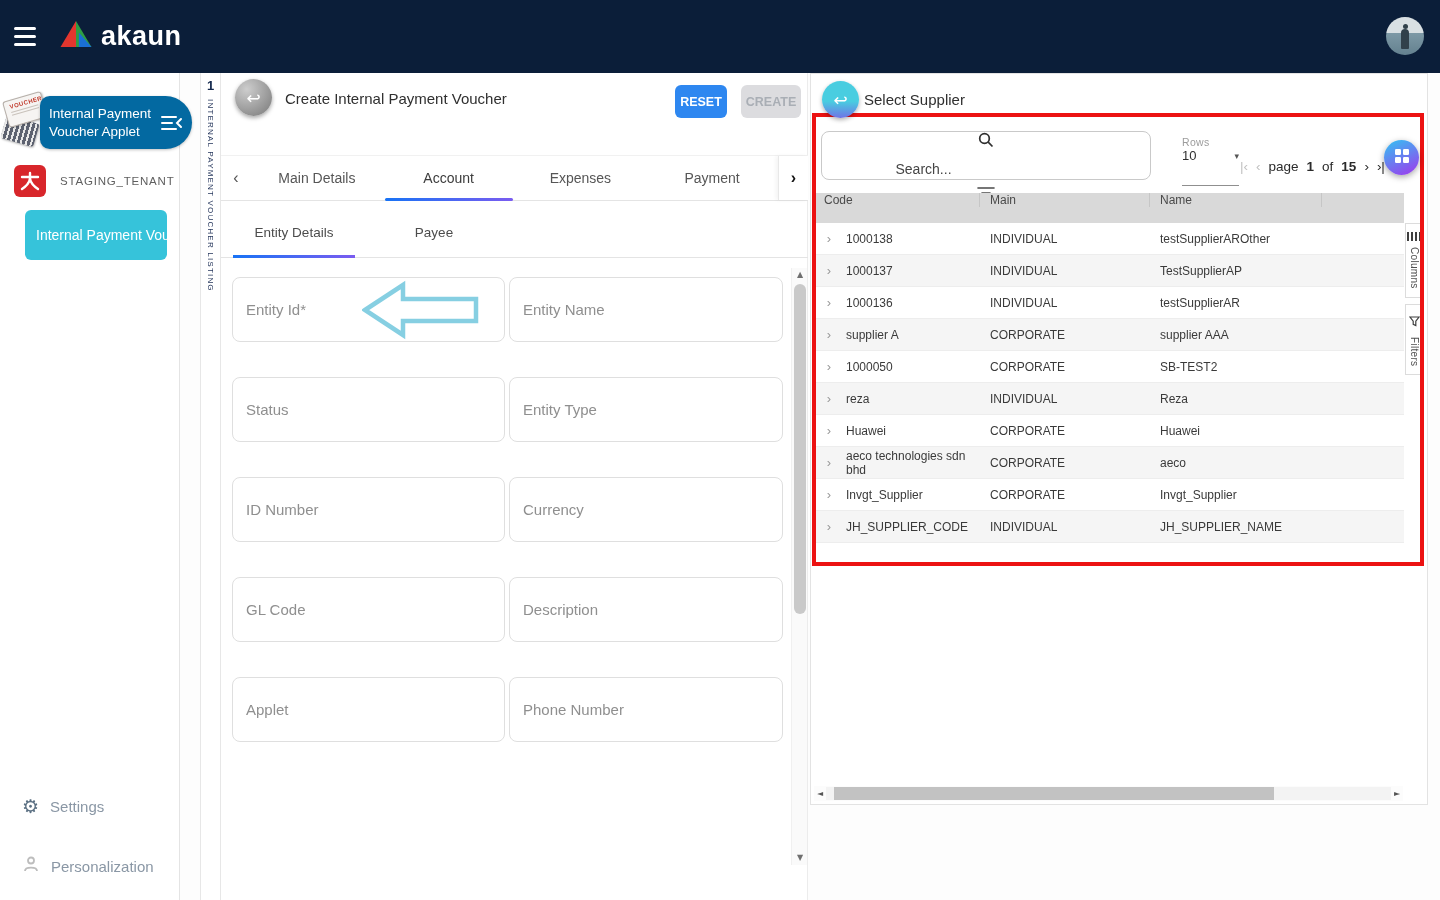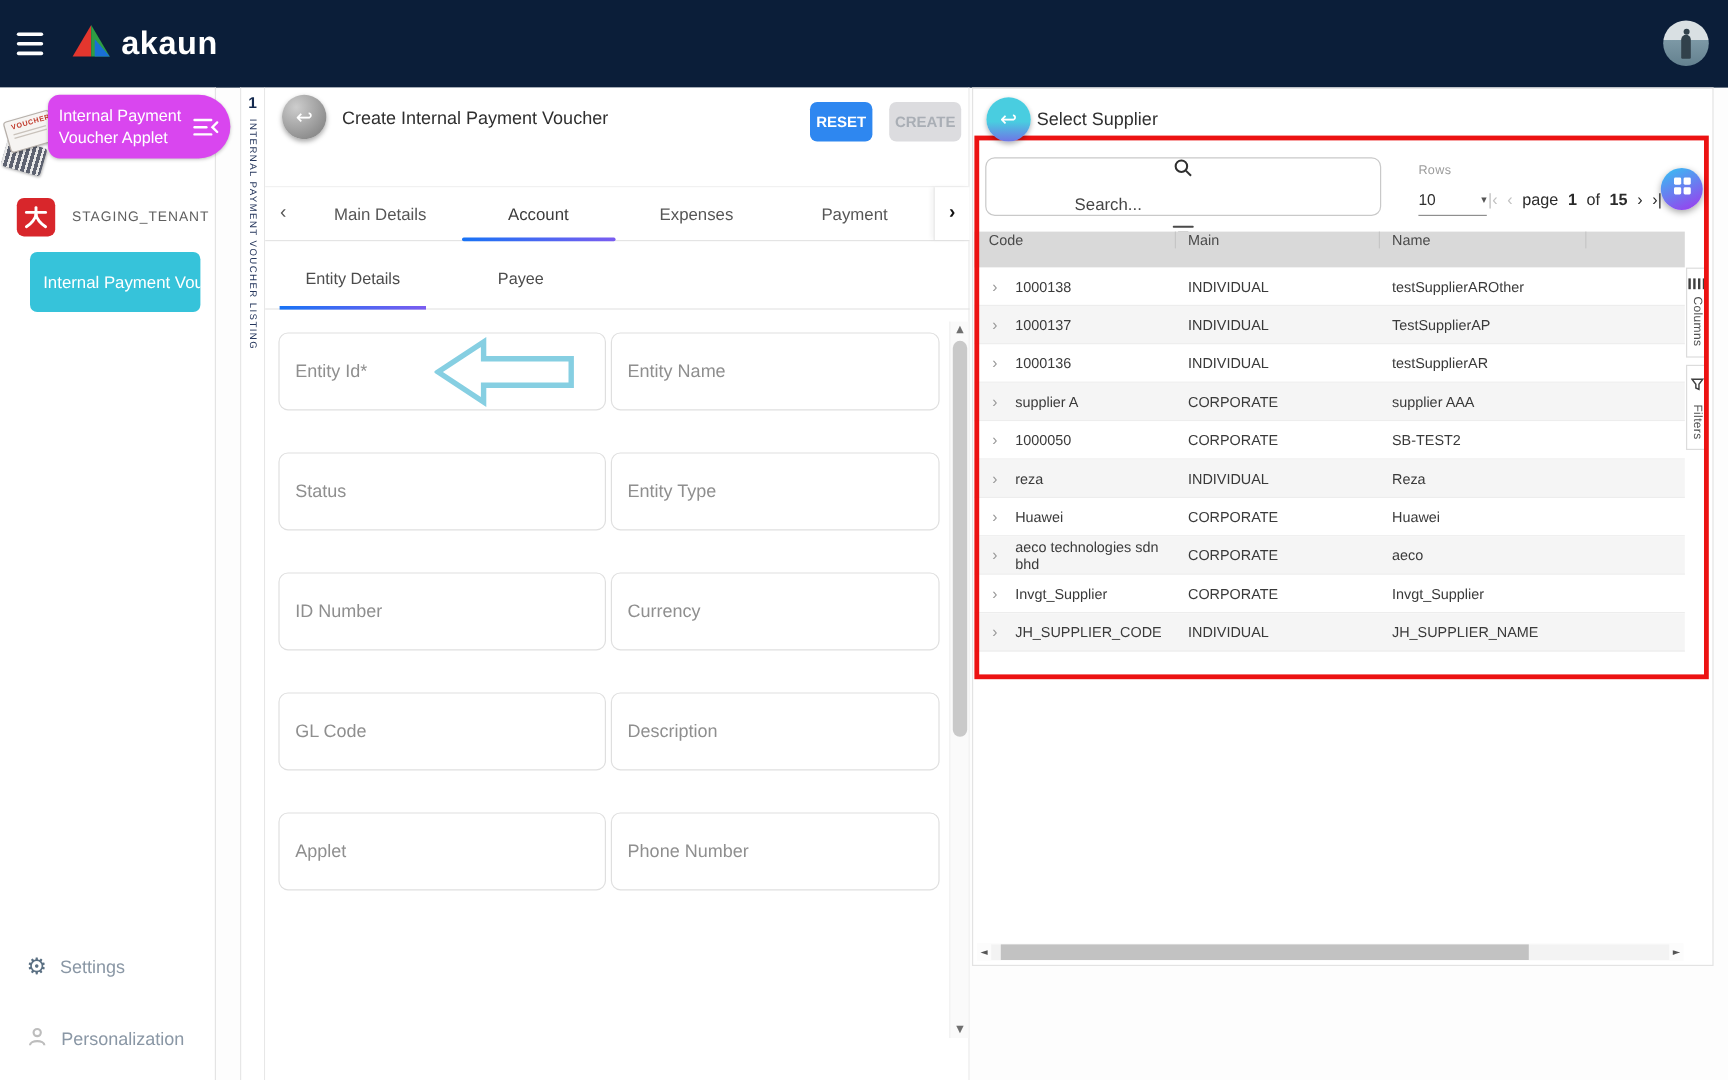--- a/index.html
+++ b/index.html
@@ -22,21 +22,21 @@
   .av-person::before { content:""; position:absolute; left:1.5px; top:-5px; width:5px; height:5px; border-radius:50%; background:#31414b; }
 
   
   #sidebar { position:absolute; left:0; top:73px; width:180px; height:827px; background:#fff; border-right:1px solid #e4e4e4; }
   .voucher-img { position:absolute; left:2px; top:16px; width:46px; height:64px; z-index:3; }
   .t1 { position:absolute; left:3px; top:7px; width:40px; height:27px; background:#f6f4f2; border:1px solid #b6afa9; border-radius:3px; transform:rotate(-16deg); box-shadow:1px 1px 2px rgba(0,0,0,.25); overflow:hidden; }
   .t1 span { display:block; color:#c0392b; font-size:6px; font-weight:bold; padding:3px 0 0 5px; letter-spacing:.5px; }
   .t1 i { display:block; height:1px; background:#c9c2bb; margin:2px 5px 0 5px; }
   .t2 { position:absolute; left:1px; top:30px; width:34px; height:24px; background:#5d6270; border-radius:3px; transform:rotate(16deg);
         background-image:repeating-linear-gradient(90deg,#e8e8e8 0 2px,#5d6270 2px 5px); box-shadow:1px 1px 2px rgba(0,0,0,.25); }
-  .applet-pill { position:absolute; left:40px; top:6px; width:152px; height:53px; background:#d946ef; border-radius:10px 27px 27px 10px;
+  .applet-pill { position:absolute; left:40px; top:23px; width:152px; height:53px; background:#0369a1; border-radius:10px 27px 27px 10px;
                  z-index:4; display:flex; align-items:center; box-shadow:0 1px 3px rgba(0,0,0,.25); cursor:pointer; }
   .applet-label { color:#fff; font-size:13.5px; line-height:1.3; padding-left:9px; width:114px; font-weight:500; }
   .menuopen { margin-left:auto; margin-right:9px; display:flex; }
   .tenant-row { position:absolute; left:14px; top:92px; display:flex; align-items:center; gap:14px; cursor:pointer; }
   .tenant-icon { width:32px; height:32px; background:#d8262b; border-radius:6px; display:flex; align-items:center; justify-content:center; }
   .tenant-label { font-size:11.5px; color:#5f5f5f; letter-spacing:.8px; font-weight:500; }
   .listing-btn { position:absolute; left:25px; top:137px; width:142px; height:50px; background:#36c3da; border-radius:6px; color:#fff;
                  font-size:14px; display:flex; align-items:center; padding-left:11px; white-space:nowrap; overflow:hidden; cursor:pointer; }
   .side-row { position:absolute; left:22px; display:flex; align-items:center; gap:11px; cursor:pointer; }
   .gear-icon { font-size:19px; color:#5b7083; }
@@ -88,21 +88,21 @@
   #supplier-panel { position:absolute; left:810px; top:73px; width:618px; height:732px; background:#fff; border:1px solid #e3e3e3; }
   #sp-back { position:absolute; left:11px; top:7px; z-index:8; }
   #sp-title { position:absolute; left:53px; top:17px; font-size:15px; color:#2f2f2f; font-weight:500; }
   #red-box { position:absolute; left:1px; top:39px; width:612px; height:453px; border:4px solid #ec1212; z-index:6; pointer-events:none; }
   #sp-search { position:absolute; left:10px; top:57px; width:330px; height:49px; border:1px solid #c9c9c9; border-radius:8px;
                display:flex; align-items:center; padding:0 13px; gap:9px; background:#fff;flex-direction:column; }
   #sp-search input { border:none; outline:none; flex:1; font-size:14px; color:#333; font-family:inherit; background:transparent; min-width:0; }
   #sp-search input::placeholder { color:#454545; opacity:1; }
   .filter-btn { display:flex; cursor:pointer; }
   .rows-label { position:absolute; left:371px; top:62px; font-size:10.5px; color:#9c9c9c; letter-spacing:.3px; }
-  .rows-select { position:absolute; left:371px; top:85px; width:57px; border-bottom:1px solid #8f8f8f; padding-bottom:5px;
+  .rows-select { position:absolute; left:371px; top:74px; width:57px; border-bottom:1px solid #8f8f8f; padding-bottom:22px;
                  font-size:13px; color:#2f2f2f; cursor:pointer; display:flex; align-items:center; }
   .rows-caret { margin-left:auto; font-size:9px; color:#555; }
   .pagination { position:absolute; left:429px; top:85px; display:flex; align-items:center; gap:8px; font-size:13.5px; color:#2b2b2b; }
   .pg-muted { color:#c2c2c2; }
   .pg-bold { font-weight:700; }
   .pg-btn { cursor:pointer; }
   #grid-btn { position:absolute; left:573px; top:66px; width:35px; height:35px; border-radius:50%;
               background:linear-gradient(155deg,#40b3f2 12%,#9347ee 88%); box-shadow:0 2px 6px rgba(0,0,0,.35);
               display:flex; align-items:center; justify-content:center; cursor:pointer; z-index:7; }
   #sp-table { position:absolute; left:1px; top:119px; width:592px; }

